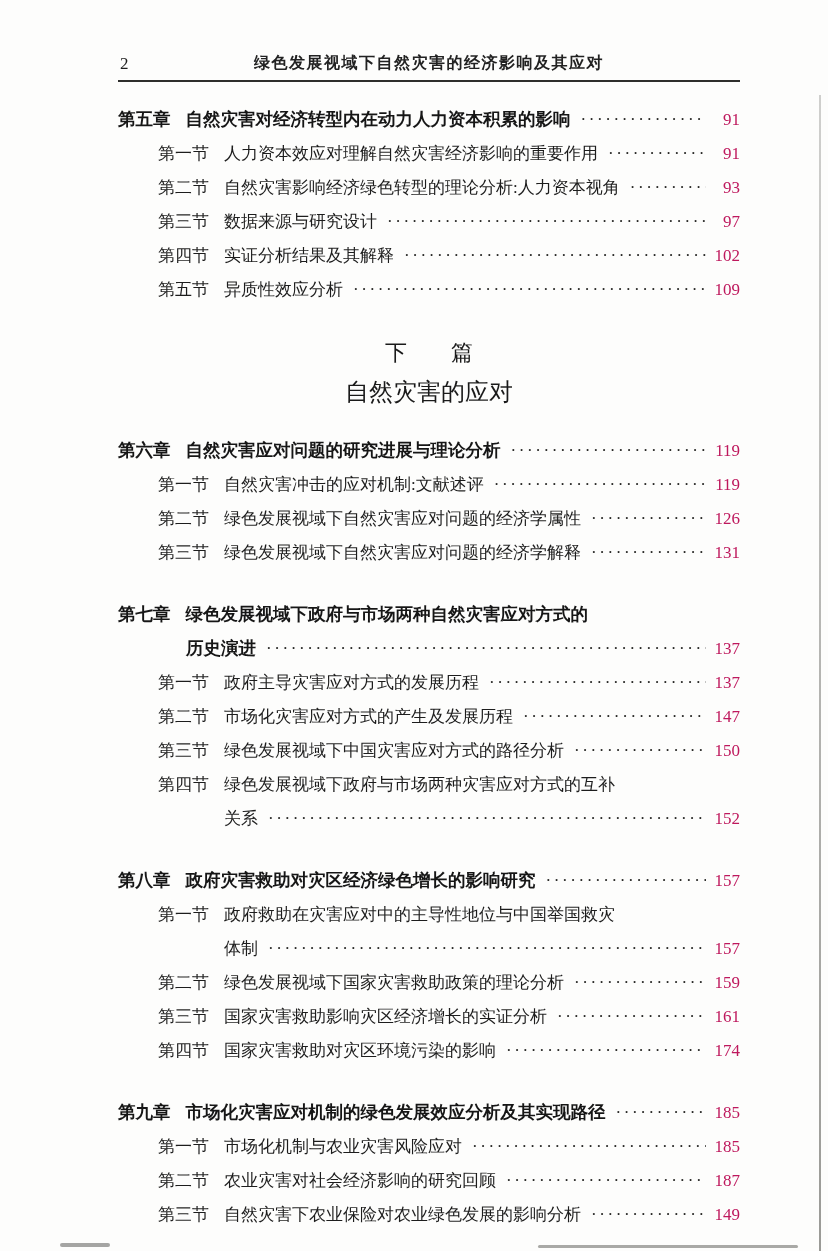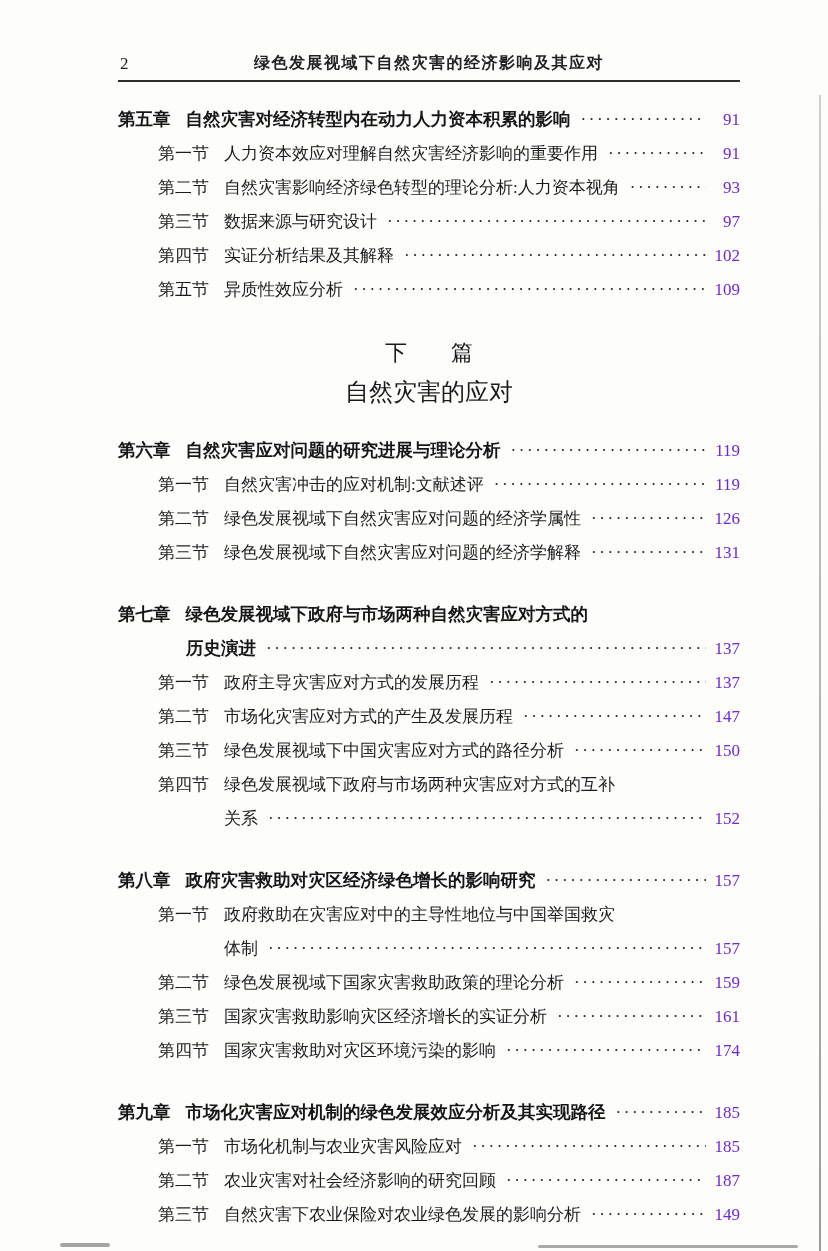--- a/index.html
+++ b/index.html
@@ -89,21 +89,21 @@
     font-size: 17px;
     color: #272725;
   }
   .pg {
     font-family: "Liberation Serif", "DejaVu Serif", serif;
     font-weight: normal;
     font-size: 17px;
     min-width: 30px;
     text-align: right;
     white-space: nowrap;
-    color: #6d28d9;
+    color: #be185d;
   }
 
   
   .part { text-align: center; margin: 26px 0 22px; }
   .part-label {
     font-size: 22px;
     line-height: 40px;
     color: #1a1a1a;
   }
   .part-title {

